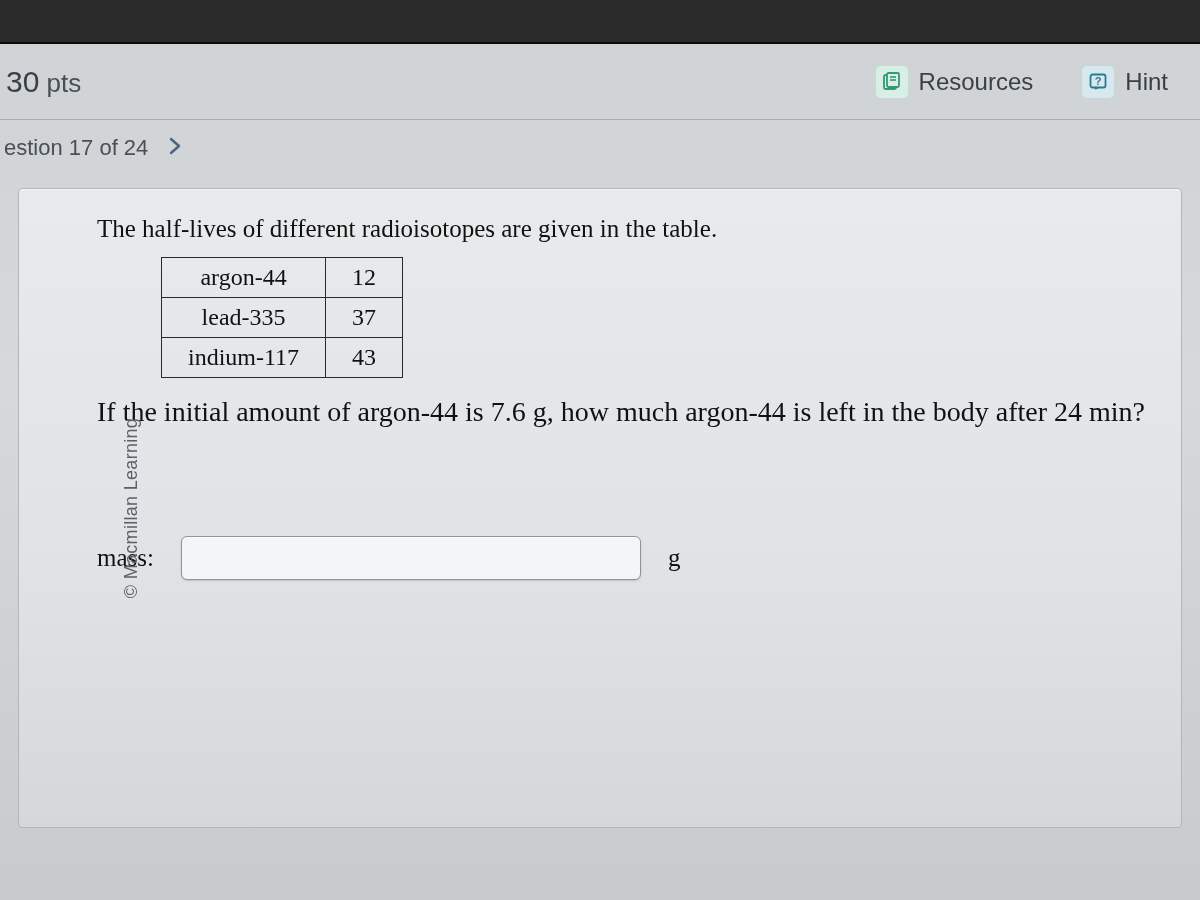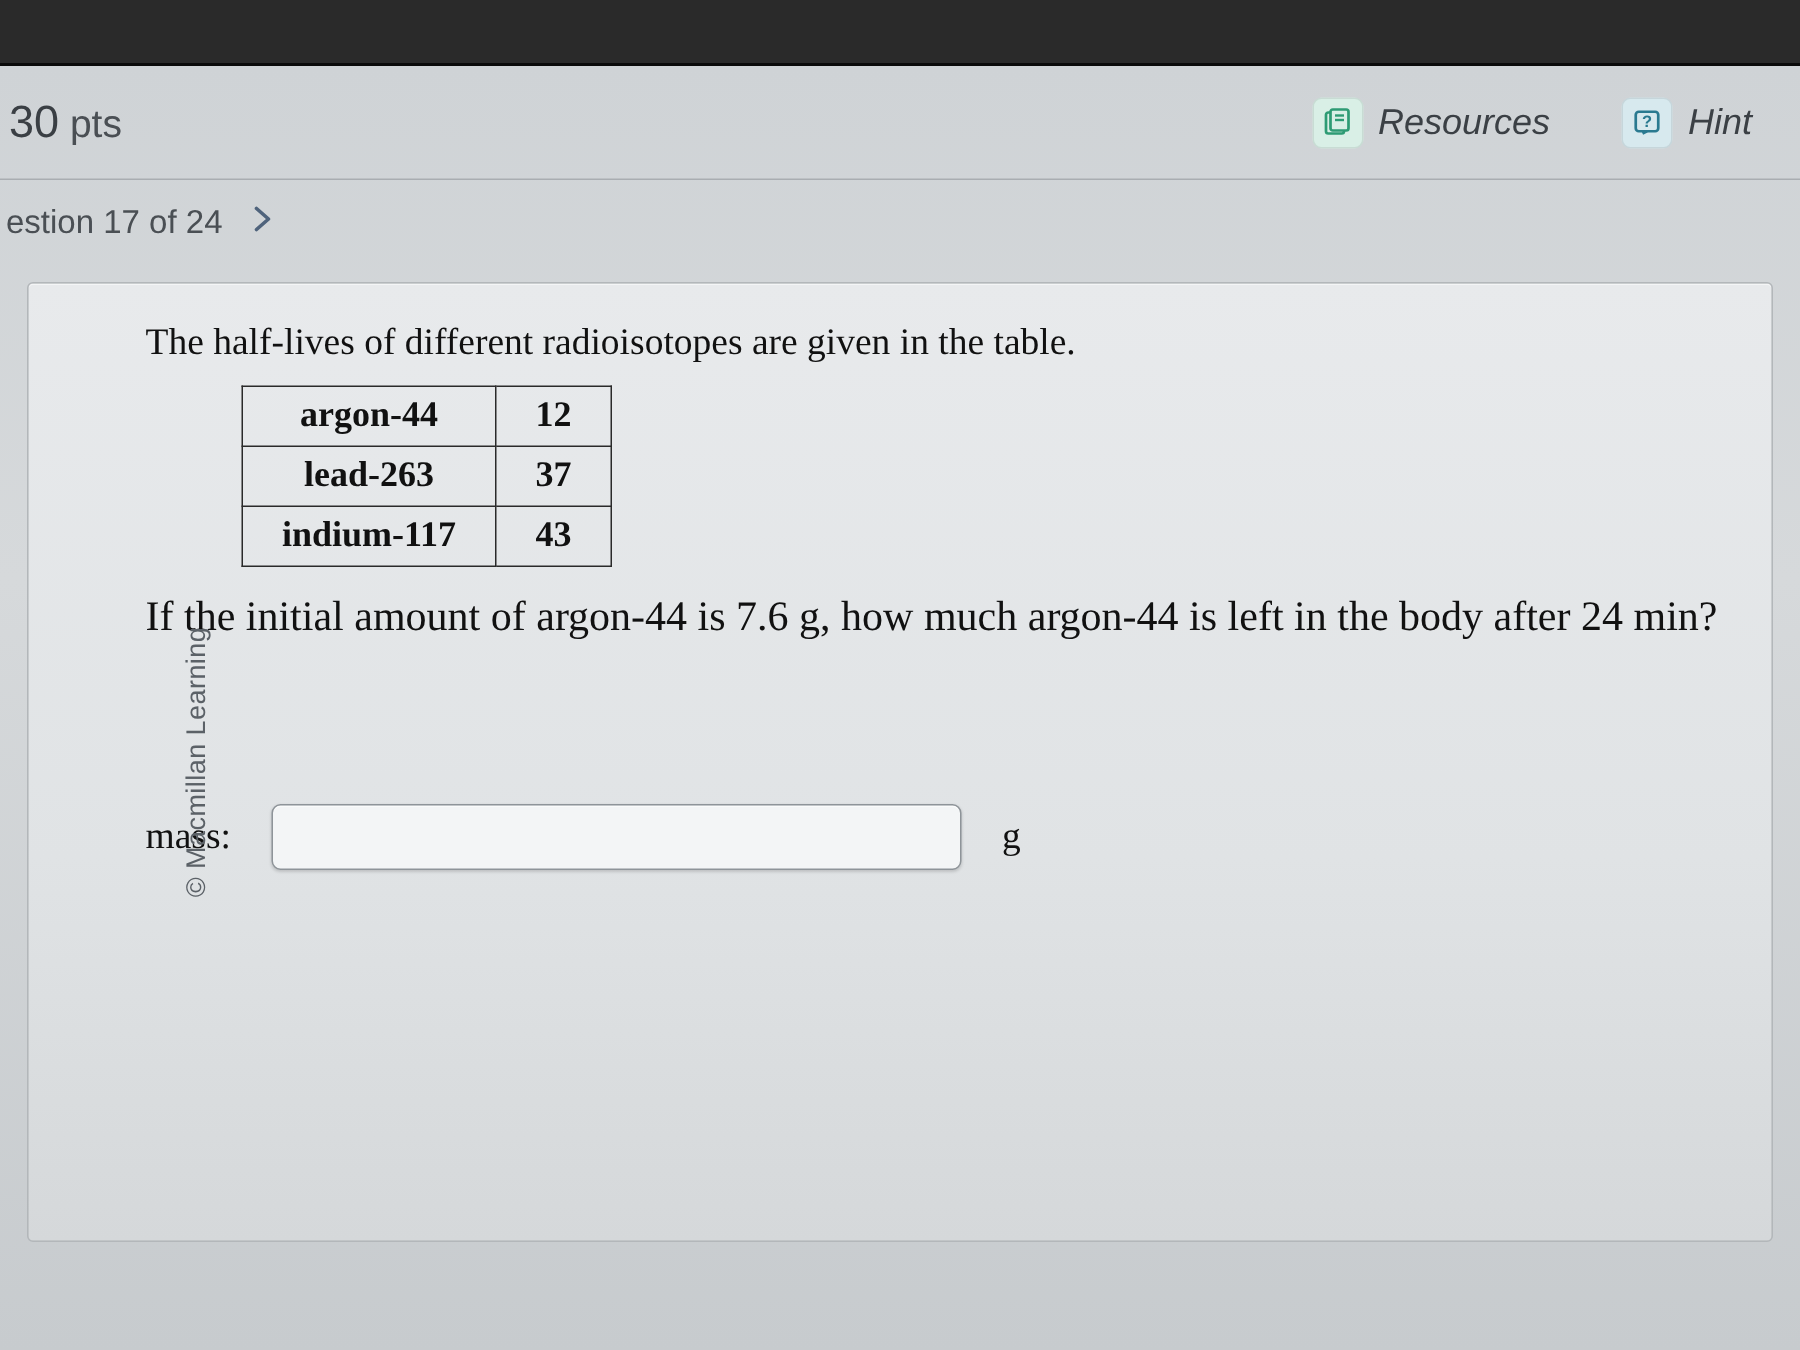--- a/index.html
+++ b/index.html
@@ -30,21 +30,21 @@
   .top-spacer { flex: 1; }
   .top-btn {
     display: flex;
     align-items: center;
     gap: 10px;
     padding: 6px 10px;
     margin-left: 28px;
     border-radius: 6px;
     cursor: pointer;
   }
-  .top-btn .lbl { font-size: 24px; color: #3b4045; font-style: italic; }
+  .top-btn .lbl { font-size: 24px; color: #3b4045; }
   .icon-box {
     width: 34px; height: 34px;
     border-radius: 6px;
     display: flex; align-items: center; justify-content: center;
     box-shadow: 0 0 0 1px rgba(0,0,0,0.08) inset;
   }
   .icon-box.green { background: #d9efe6; color: #2e9b74; }
   .icon-box.blue  { background: #d7e9ee; color: #2a7a90; }
   .icon-box svg { display: block; }
 
@@ -91,21 +91,21 @@
   .intro { font-size: 25px; }
   table.hl {
     border-collapse: collapse;
     margin: 14px 0 18px 64px;
   }
   table.hl th, table.hl td {
     border: 1.5px solid #2a2a2a;
     padding: 6px 26px;
     font-size: 24px;
     text-align: center;
-    font-weight: bold;
+    font-weight: normal;
   }
   table.hl th { font-weight: bold; }
   .question { font-size: 28px; margin-top: 4px; }
 
   .answer-row {
     display: flex;
     align-items: center;
     gap: 27px;
     margin-top: 108px;
   }
@@ -175,21 +175,21 @@
 
     <p class="intro">The half-lives of different radioisotopes are given in the table.</p>
 
     <table class="hl">
       <tbody>
       <tr>
         <td>argon-44</td>
         <td>12</td>
       </tr>
       <tr>
-        <td>lead-263</td>
+        <td>lead-335</td>
         <td>37</td>
       </tr>
       <tr>
         <td>indium-117</td>
         <td>43</td>
       </tr>
     </tbody>
       </table>
 
     <p class="question">If the initial amount of argon-44 is 7.6 g, how much argon-44 is left in the body after 24 min?</p>

